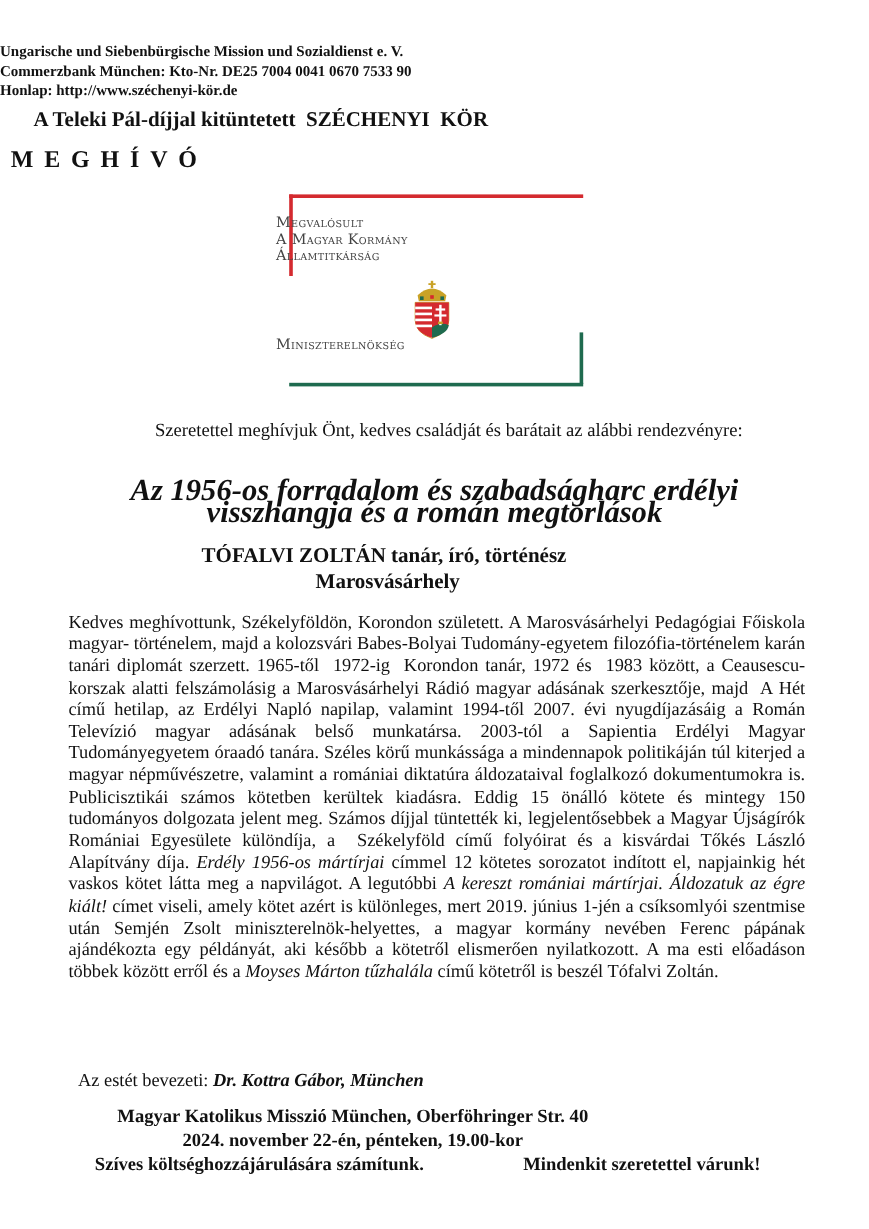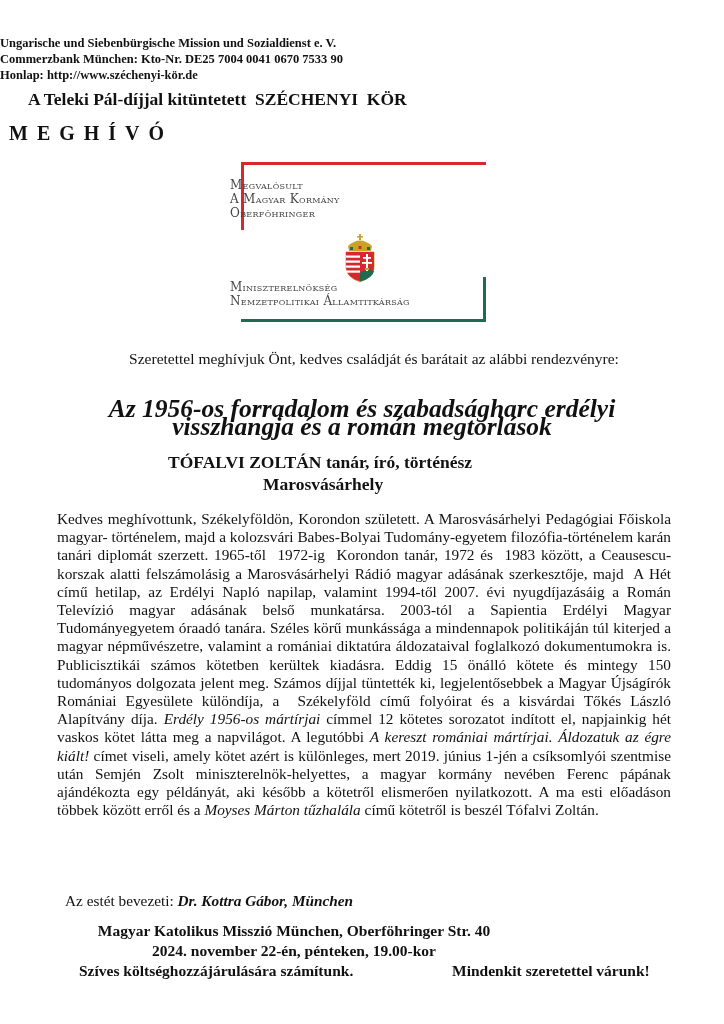--- a/index.html
+++ b/index.html
@@ -36,37 +36,37 @@
   #bio { position: absolute; top: 510px; left: 57px; width: 614px; font-size: 15.3px; line-height: 18.2px; text-align: justify; }
   #bio p { margin: 0; }
   #bio i { font-style: italic; }
 
   #intro { position: absolute; top: 892px; left: 65px; font-size: 15.3px; line-height: 18px; }
   #intro b { font-style: italic; }
   #venue, #date { position: absolute; left: 0; width: 588px; text-align: center; font-weight: bold; font-size: 15.5px; line-height: 18px; }
   #venue { top: 922px; }
   #date { top: 942px; }
   #foot-left { position: absolute; top: 962px; left: 79px; font-weight: bold; font-size: 15.5px; line-height: 18px; }
-  #foot-right { position: absolute; top: 962px; left: 452px; font-weight: bold; font-size: 15.5px; line-height: 18px; }
+  #foot-right { position: absolute; top: 962px; left: 436px; font-weight: bold; font-size: 15.5px; line-height: 18px; }
 </style>
 </head>
 <body>
 
 <div id="h1" class="hdr hdr-small">Ungarische und Siebenbürgische Mission und Sozialdienst e. V.</div>
 <div id="h2" class="hdr hdr-small">Commerzbank München: Kto-Nr. DE25 7004 0041 0670 7533 90</div>
 <div id="h3" class="hdr hdr-small">Honlap: http://www.széchenyi-kör.de</div>
 <div id="award" class="hdr" style="white-space: pre; padding-left: 28px;">A Teleki Pál-díjjal kitüntetett  SZÉCHENYI  KÖR</div>
 <div id="meghivo" class="hdr">MEGHÍVÓ</div>
 
 <div id="logo">
   <div class="red-top"></div>
   <div class="red-left"></div>
   <div class="sc l1">Megvalósult</div>
   <div class="sc l2">A Magyar Kormány</div>
-  <div class="sc l3">Oberföhringer</div>
+  <div class="sc l3">Államtitkárság</div>
   <svg id="coat" viewBox="0 0 36 50">
 
     <path d="M6 13 Q18 2 30 13 L29 18 L7 18 Z" fill="#c9a227"></path>
     <rect x="8" y="14" width="3" height="3" fill="#1f6b4f"></rect>
     <rect x="16.5" y="13" width="3" height="3" fill="#d42a2f"></rect>
     <rect x="25" y="14" width="3" height="3" fill="#1f6b4f"></rect>
     <rect x="17" y="1" width="2" height="6" fill="#c9a227"></rect>
     <rect x="15" y="3" width="6" height="1.5" fill="#c9a227"></rect>
 
     <path d="M4 19 L32 19 L32 34 Q32 44 18 49 Q4 44 4 34 Z" fill="#ffffff" stroke="#c9a227" stroke-width="0.8"></path>
@@ -78,21 +78,20 @@
     <rect x="4" y="37.5" width="14" height="2.2" fill="#fff"></rect>
 
     <path d="M18 19 L32 19 L32 34 Q32 44 18 48.5 Z" fill="#d42a2f"></path>
     <path d="M18 40 Q25 35 32 38 L32 38 Q31 45 18 48.5 Z" fill="#1f6b4f"></path>
     <rect x="24" y="21" width="2" height="17" fill="#fff"></rect>
     <rect x="21" y="24" width="8" height="1.8" fill="#fff"></rect>
     <rect x="20" y="29" width="10" height="1.8" fill="#fff"></rect>
     <rect x="23" y="35" width="4" height="2" fill="#c9a227"></rect>
   </svg>
   <div class="sc l4">Miniszterelnökség</div>
-  <div class="sc l5">Nemzetpolitikai Államtitkárság</div>
   <div class="green-right"></div>
   <div class="green-bottom"></div>
 </div>
 
 <div id="invite">Szeretettel meghívjuk Önt, kedves családját és barátait az alábbi rendezvényre:</div>
 <div id="title1">Az 1956-os forradalom és szabadságharc erdélyi</div>
 <div id="title2">visszhangja és a román megtorlások</div>
 <div id="speaker">TÓFALVI ZOLTÁN tanár, író, történész</div>
 <div id="city">Marosvásárhely</div>
 

